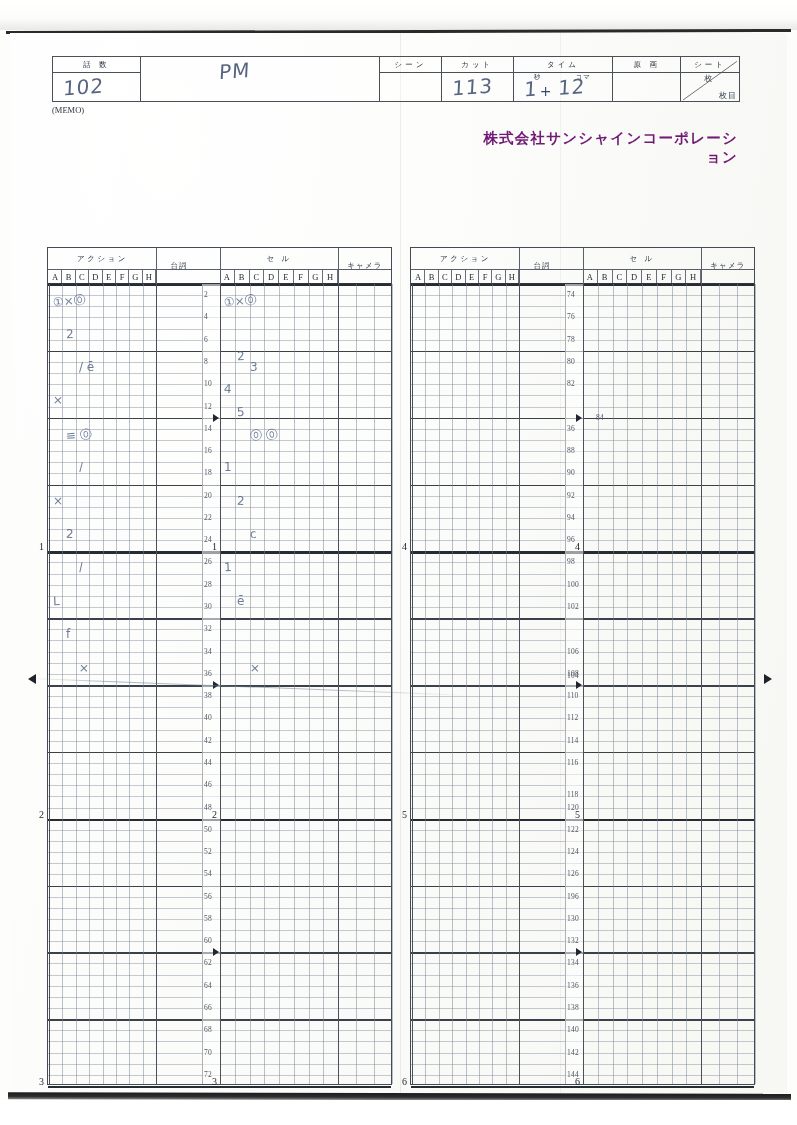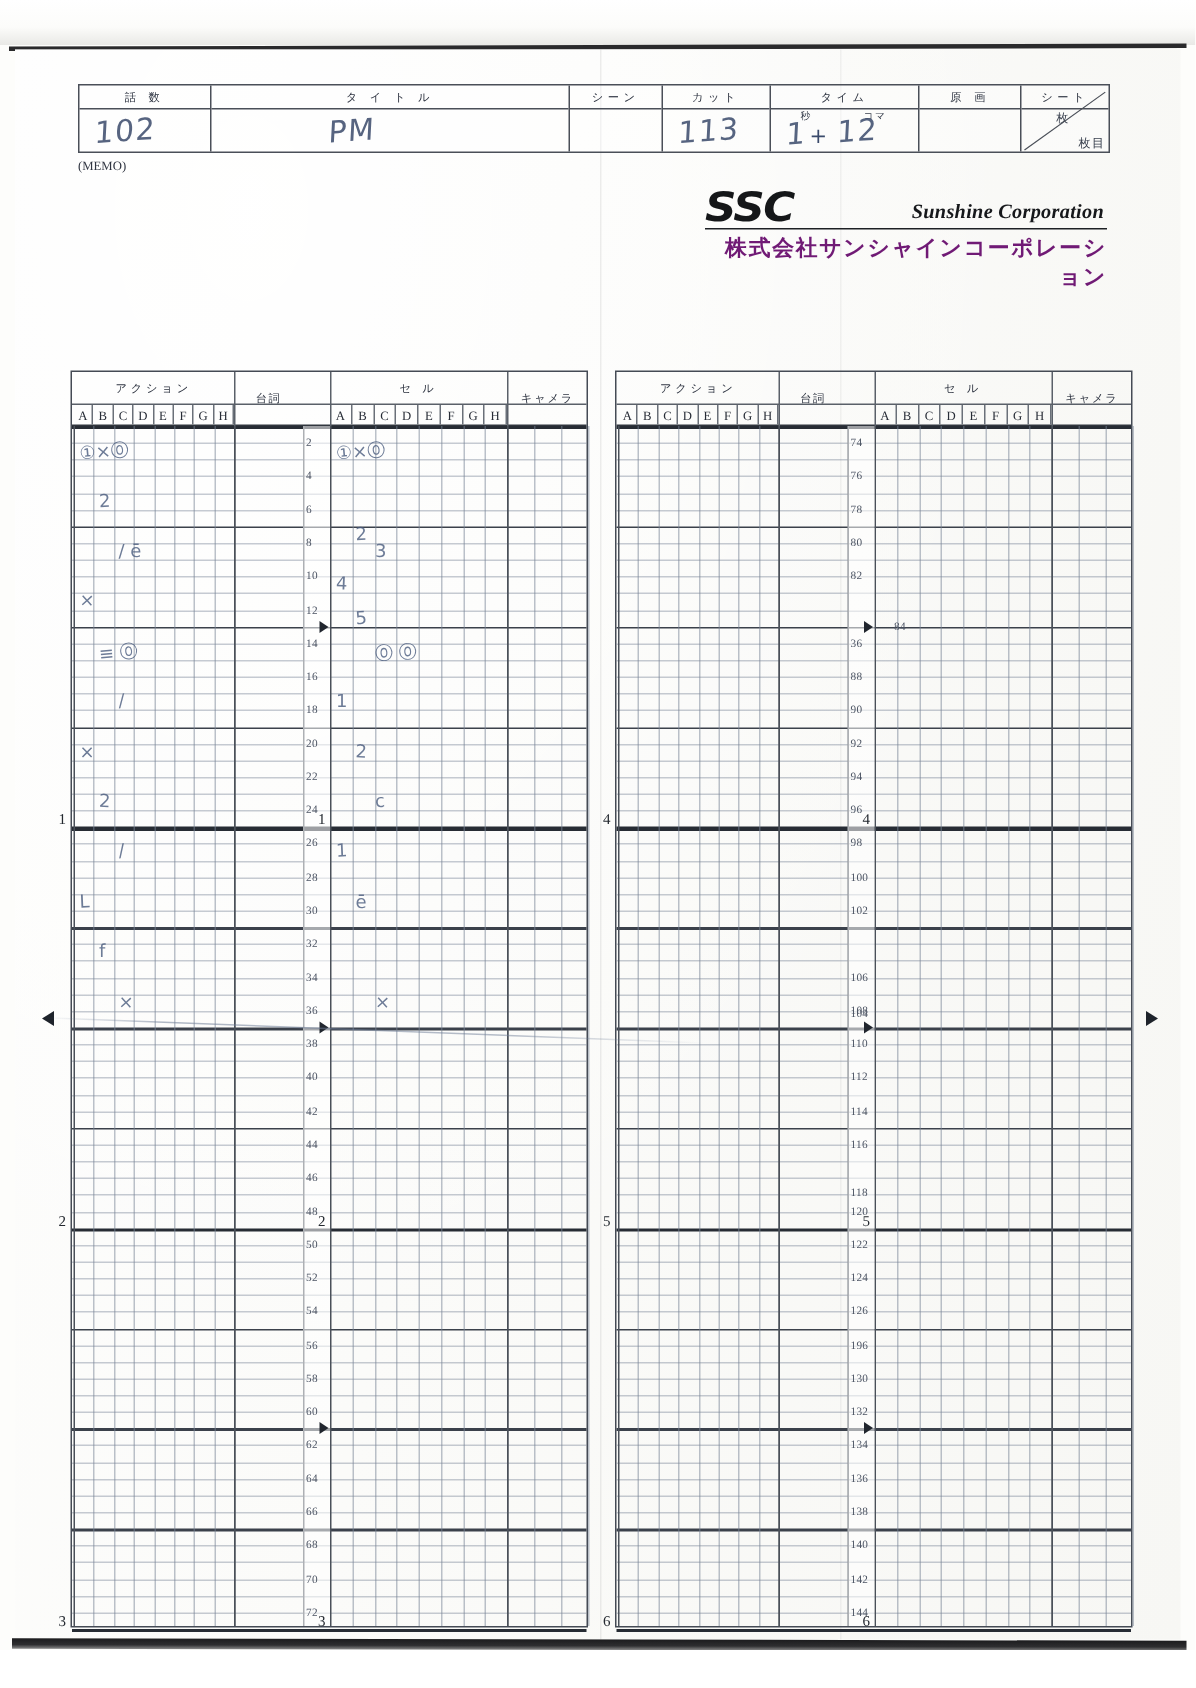--- a/index.html
+++ b/index.html
@@ -343,21 +343,20 @@
   <div class="fold-line" style="left:560px; background:rgba(150,150,150,0.10)"></div>
 
   <div id="info-table">
       <div class="info-col" style="width: 88px;">
         <div class="info-head">話  数</div>
         <div class="info-body">
           <div class="hw hw-big" style="left: 10px; top: 2px;">102</div>
         </div>
       </div>
       <div class="info-col" style="width: 240px;">
-        <div class="info-head">タ  イ  ト  ル</div>
         <div class="info-body">
           <div class="hw hw-big" style="left: 78px; top: 2px;">PM</div>
         </div>
       </div>
       <div class="info-col" style="width: 62px;">
         <div class="info-head">シーン</div>
         <div class="info-body"></div>
       </div>
       <div class="info-col" style="width: 72px;">
         <div class="info-head">カット</div>
@@ -387,24 +386,20 @@
           <svg class="diag-line" viewBox="0 0 58 29" preserveAspectRatio="none">
             <line x1="2" y1="28" x2="56" y2="-12" stroke="#4a4f58" stroke-width="0.8"></line>
           </svg>
         </div>
       </div>
     </div>
 
   <div class="memo-label">(MEMO)</div>
 
   <div id="logo-block">
-    <div class="logo-row">
-      <div class="logo-ssc">SSC</div>
-      <div class="logo-en">Sunshine Corporation</div>
-    </div>
     <div class="logo-jp">株式会社サンシャインコーポレーション</div>
   </div>
 
   <div class="panel" id="panel-left" style="width: 345px;">
     <div class="panel-inner">
         <div class="hdr">
           <div class="hcell tall" style="left: 108px; width: 46px; height: 36px; letter-spacing: 1px;">台詞</div>
           <div class="hcell tall" style="left: 290px; width: 54px; height: 36px; letter-spacing: 1.2px;">キャメラ</div>
           <div class="hdr-top">
             <div class="hcell tall" style="left: 1px; width: 107px;">アクション</div>

